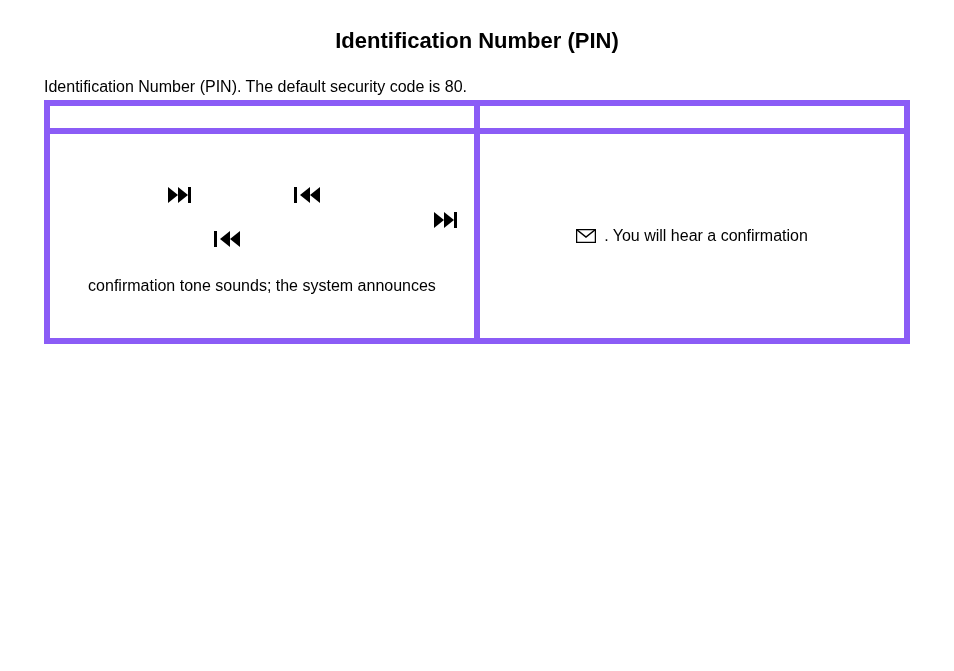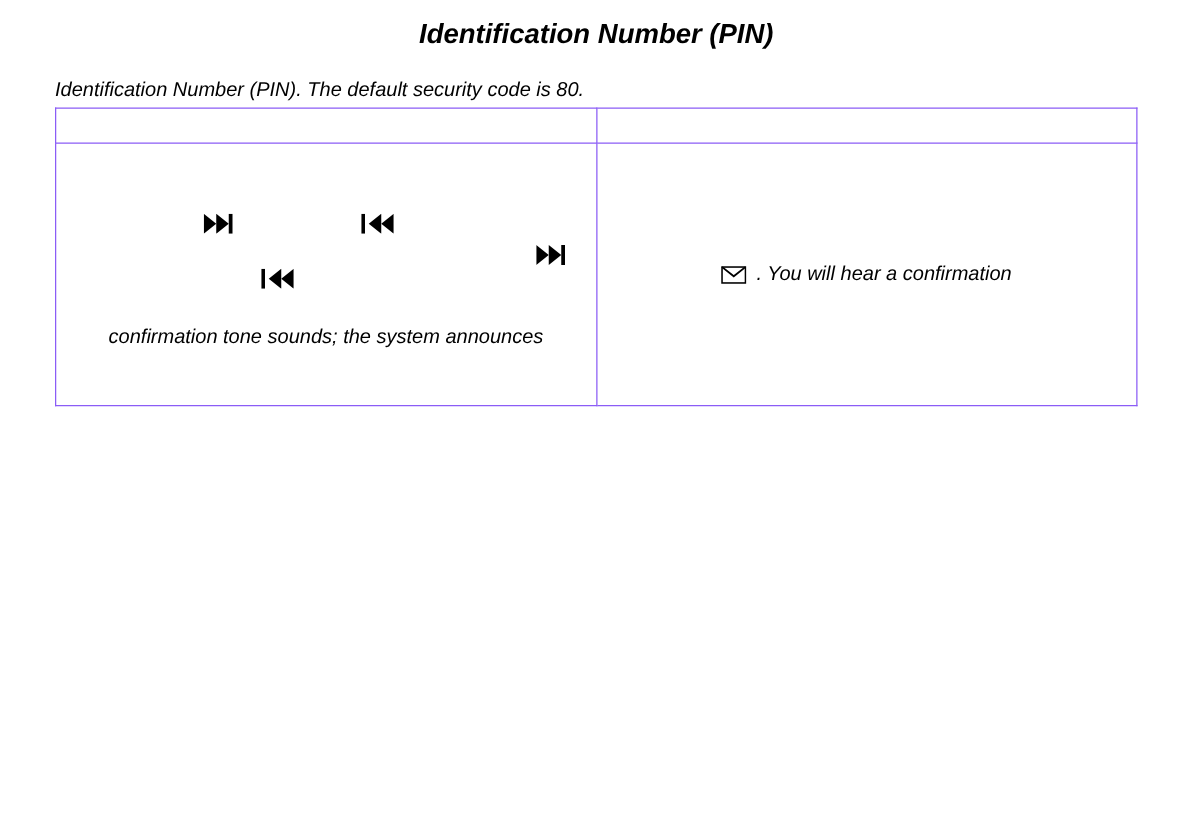--- a/index.html
+++ b/index.html
@@ -7,40 +7,39 @@
     margin: 0;
     padding: 0;
     width: 954px;
     height: 671px;
     font-family: Arial, Helvetica, sans-serif;
     font-size: 16px;
     color: #000;
     background: #fff;
   }
   .page {
-    padding: 14px 44px 0 44px;
-    font-style: italic;
+    padding: 28px 44px 0 44px;
   }
   h1.title {
     text-align: center;
     font-size: 22px;
     font-weight: bold;
     margin: 0 0 24px 0;
   }
   .intro {
     font-size: 16px;
     margin: 0 0 4px 0;
   }
   table.layout {
     width: 100%;
     border-collapse: collapse;
     table-layout: fixed;
   }
   table.layout td {
-    border: 1px solid #8b5cf6;
+    border: 6px solid #8b5cf6;
     vertical-align: middle;
   }
   .header-cell {
     height: 28px;
   }
   .body-cell {
     height: 210px;
     padding: 12px 18px 12px 18px;
     text-align: center;
   }

